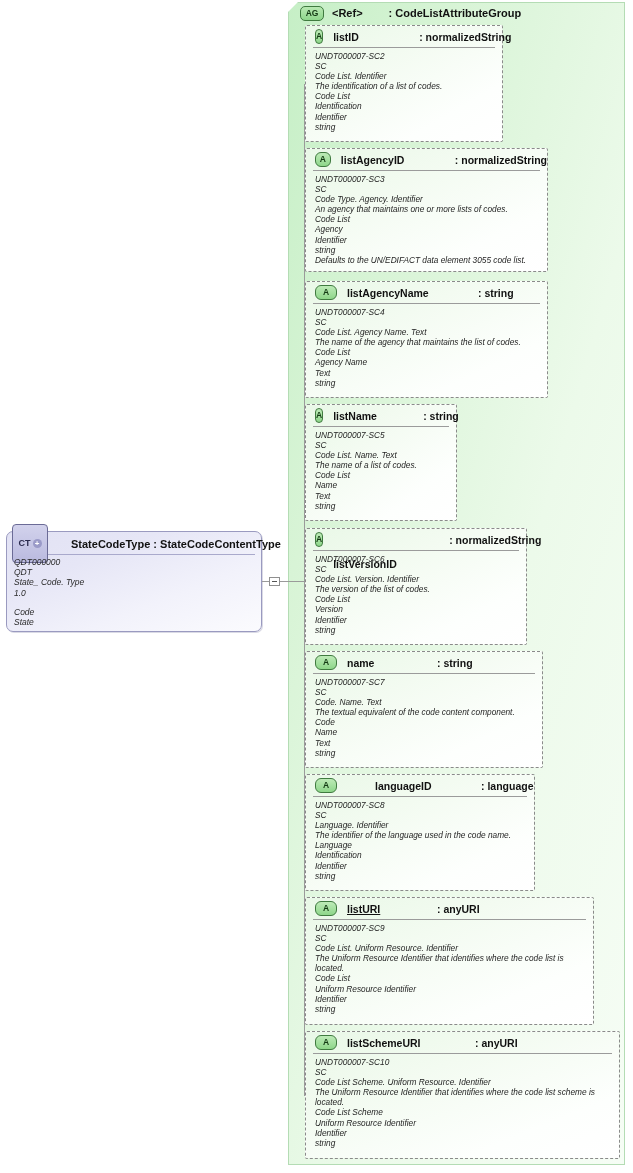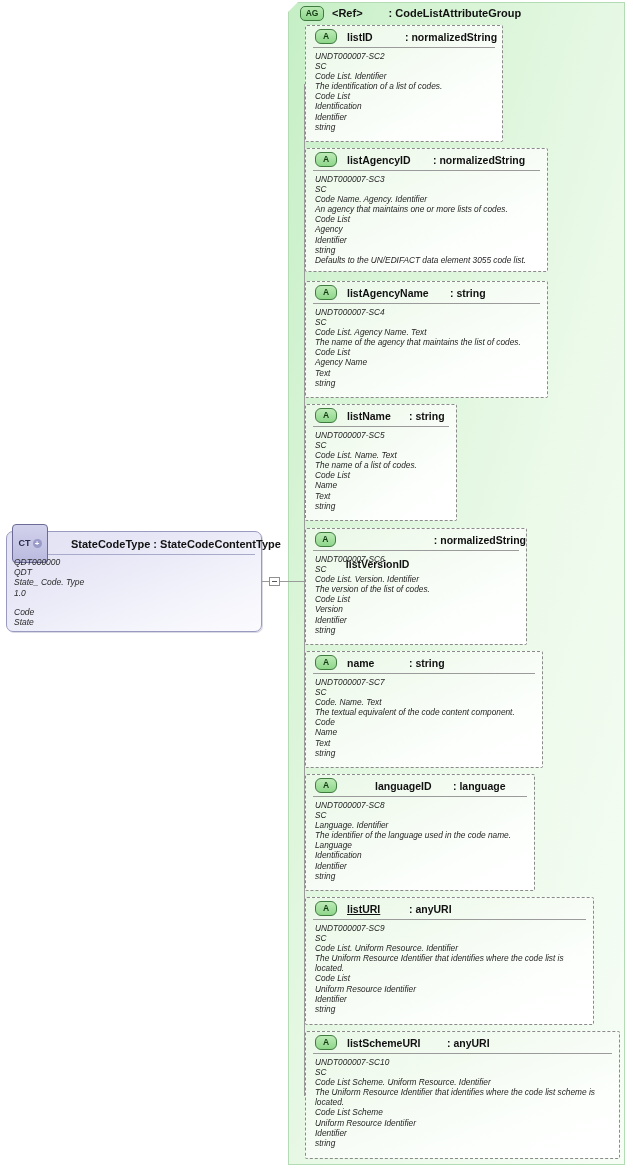--- a/index.html
+++ b/index.html
@@ -226,20 +226,21 @@
     font-size: 10.5px;
     font-weight: bold;
     color: #111;
     white-space: nowrap;
   }
   .attr-type {
     font-size: 10.5px;
     font-weight: bold;
     color: #111;
     white-space: nowrap;
+    margin-left: 28px;
   }
   .attr-rule {
     margin: 0 7px;
     border-top: 1px solid #9b9b9b;
     height: 0;
   }
   .attr-lines {
     padding: 3px 7px 0 9px;
     font-size: 8.3px;
     font-style: italic;
@@ -298,21 +299,21 @@
       <div class="attr" style="left: 305px; top: 148px; width: 243px; height: 124px;">
         <div class="attr-header">
           <span class="attr-badge">A</span>
           <span class="attr-name" style="display: inline-block; min-width: 86px;">listAgencyID</span>
           <span class="attr-type">: normalizedString</span>
         </div>
         <div class="attr-rule"></div>
         <div class="attr-lines">
           <div>UNDT000007-SC3</div>
           <div>SC</div>
-          <div>Code Name. Agency. Identifier</div>
+          <div>Code Type. Agency. Identifier</div>
           <div>An agency that maintains one or more lists of codes.</div>
           <div>Code List</div>
           <div>Agency</div>
           <div>Identifier</div>
           <div>string</div>
           <div>Defaults to the UN/EDIFACT data element 3055 code list.</div>
         </div>
       </div>
       <div class="attr" style="left: 305px; top: 281px; width: 243px; height: 117px;">
         <div class="attr-header">

